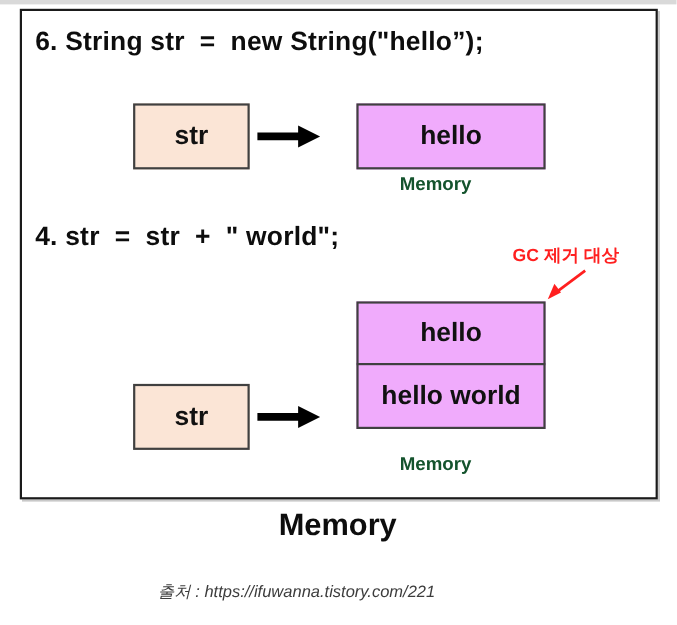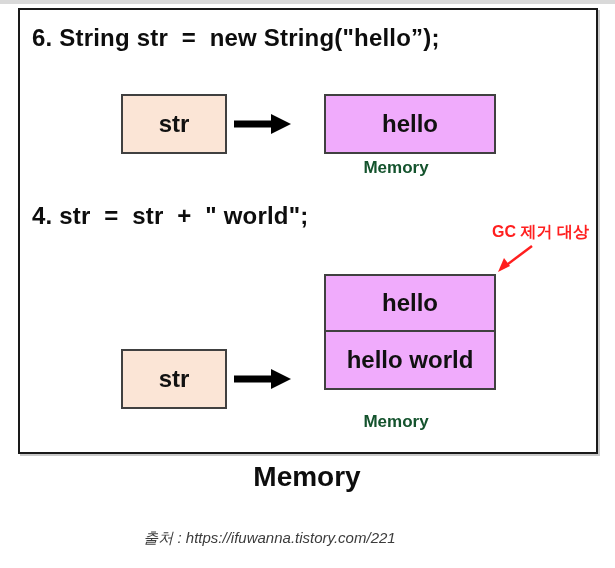--- a/index.html
+++ b/index.html
@@ -60,21 +60,21 @@
     width: 208px; left: 292px;
     text-align: center;
     font-weight: bold;
     font-size: 17px;
     color: #14532d;
   }
   .memlab1 { top: 158px; }
   .memlab2 { top: 412px; }
   .gc-label {
     position: absolute;
-    left: 492px; top: 222px;
+    left: 466px; top: 222px;
     font-weight: bold;
     font-size: 16px;
     color: #ff1f1f;
     white-space: nowrap;
   }
   .gc-arrow {
     position: absolute;
     left: 494px; top: 243px;
     width: 44px; height: 32px;
   }

